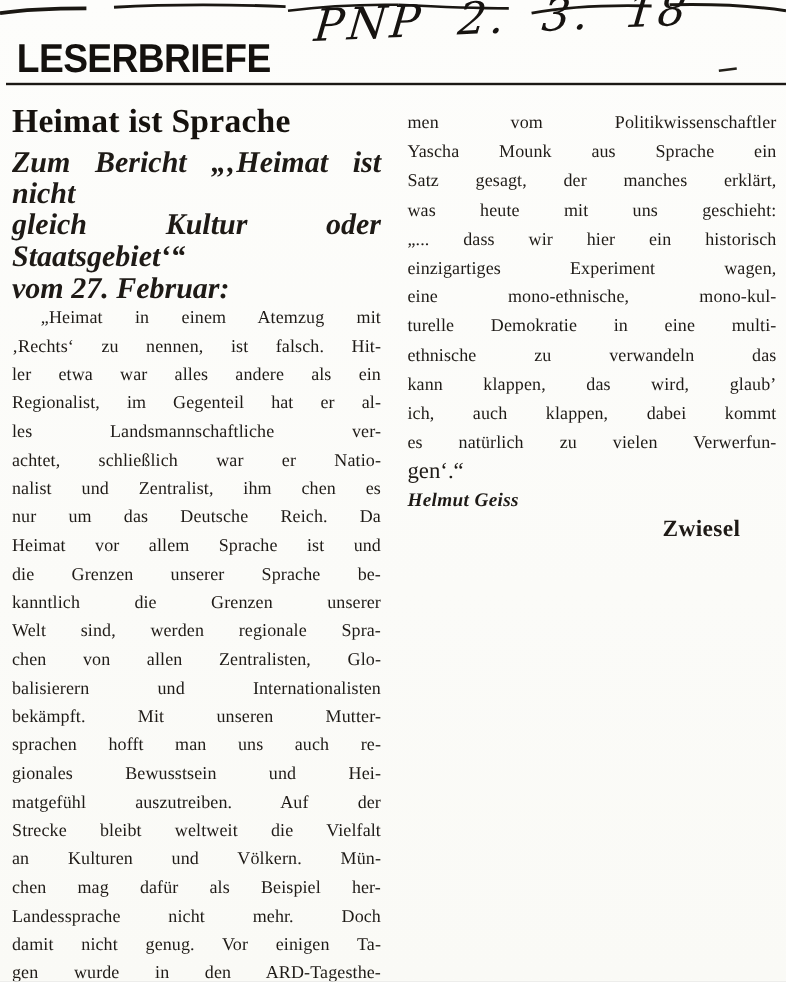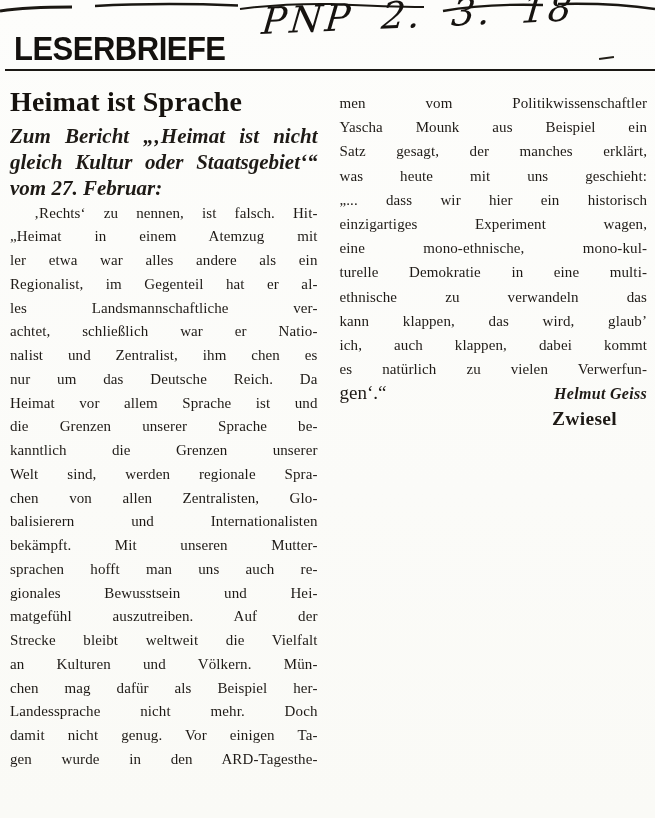--- a/index.html
+++ b/index.html
@@ -40,38 +40,38 @@
     position:absolute;top:86px;left:10px;width:637px;
     display:flex;gap:22px;
   }
   .col{flex:1;min-width:0;}
   .article-title{
     margin:0 0 5px 0;
     font-size:28px;line-height:32px;font-weight:bold;
     letter-spacing:0.2px;color:#16120e;
   }
   .intro-line{
-    font-size:21px;line-height:26.2px;
+    font-size:25px;line-height:26.2px;
     font-weight:bold;font-style:italic;
     text-align:justify;text-align-last:justify;
     -moz-text-align-last:justify;
   }
   .intro .intro-line:last-child{text-align-last:left;-moz-text-align-last:left;}
   .body-line{
     font-size:15px;line-height:23.75px;
     text-align:justify;text-align-last:justify;
     -moz-text-align-last:justify;
     letter-spacing:0.1px;
   }
   .left-body .body-line:first-child{text-indent:24px;}
   .rcol{padding-top:5px;}
   .right-body .body-line{line-height:24.2px;}
   .closing-row{
     display:flex;justify-content:space-between;align-items:baseline;
-    font-size:19px;line-height:24.2px;
+    font-size:19px;line-height:24.2px;flex-direction:column;
   }
   .sig{font-weight:bold;font-style:italic;font-size:16px;letter-spacing:0.3px;}
   .sig-city{
     text-align:right;padding-right:30px;
     font-weight:bold;
     font-size:19.5px;line-height:24.2px;letter-spacing:0.3px;
   }
 </style>
 </head>
 <body>
@@ -98,22 +98,22 @@
   <div class="columns">
 
     <div class="col">
       <h1 class="article-title">Heimat ist Sprache</h1>
       <div class="intro">
           <div class="intro-line">Zum Bericht „‚Heimat ist nicht</div>
           <div class="intro-line">gleich Kultur oder Staatsgebiet‘“</div>
           <div class="intro-line">vom 27. Februar:</div>
         </div>
       <div class="body left-body">
+          <div class="body-line">„Heimat in einem Atemzug mit</div>
           <div class="body-line">‚Rechts‘ zu nennen, ist falsch. Hit-</div>
-          <div class="body-line">„Heimat in einem Atemzug mit</div>
           <div class="body-line">ler etwa war alles andere als ein</div>
           <div class="body-line">Regionalist, im Gegenteil hat er al-</div>
           <div class="body-line">les Landsmannschaftliche ver-</div>
           <div class="body-line">achtet, schließlich war er Natio-</div>
           <div class="body-line">nalist und Zentralist, ihm chen es</div>
           <div class="body-line">nur um das Deutsche Reich. Da</div>
           <div class="body-line">Heimat vor allem Sprache ist und</div>
           <div class="body-line">die Grenzen unserer Sprache be-</div>
           <div class="body-line">kanntlich die Grenzen unserer</div>
           <div class="body-line">Welt sind, werden regionale Spra-</div>
@@ -128,21 +128,21 @@
           <div class="body-line">chen mag dafür als Beispiel her-</div>
           <div class="body-line">Landessprache nicht mehr. Doch</div>
           <div class="body-line">damit nicht genug. Vor einigen Ta-</div>
           <div class="body-line">gen wurde in den ARD-Tagesthe-</div>
         </div>
     </div>
 
     <div class="col rcol">
       <div class="body right-body">
           <div class="body-line">men vom Politikwissenschaftler</div>
-          <div class="body-line">Yascha Mounk aus Beispiel ein</div>
+          <div class="body-line">Yascha Mounk aus Sprache ein</div>
           <div class="body-line">Satz gesagt, der manches erklärt,</div>
           <div class="body-line">was heute mit uns geschieht:</div>
           <div class="body-line">„... dass wir hier ein historisch</div>
           <div class="body-line">einzigartiges Experiment wagen,</div>
           <div class="body-line">eine mono-ethnische, mono-kul-</div>
           <div class="body-line">turelle Demokratie in eine multi-</div>
           <div class="body-line">ethnische zu verwandeln das</div>
           <div class="body-line">kann klappen, das wird, glaub’</div>
           <div class="body-line">ich, auch klappen, dabei kommt</div>
           <div class="body-line">es natürlich zu vielen Verwerfun-</div>

